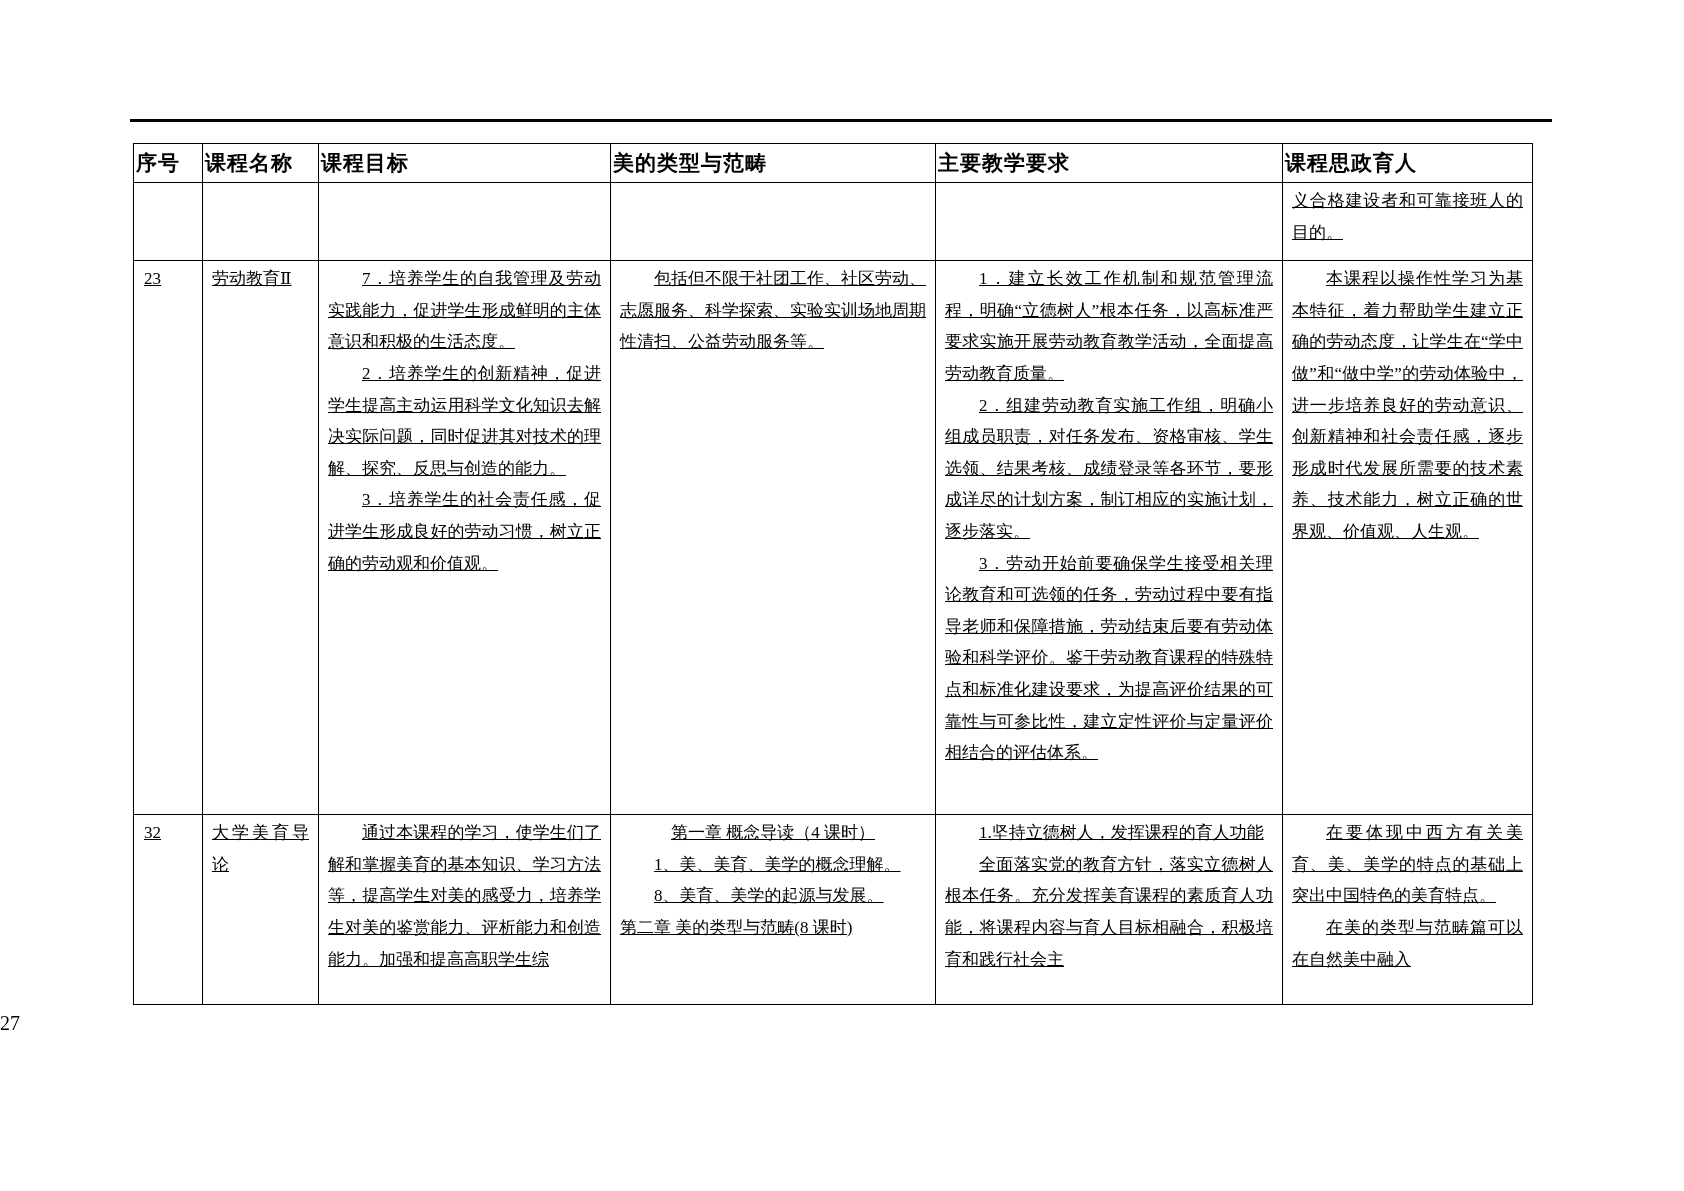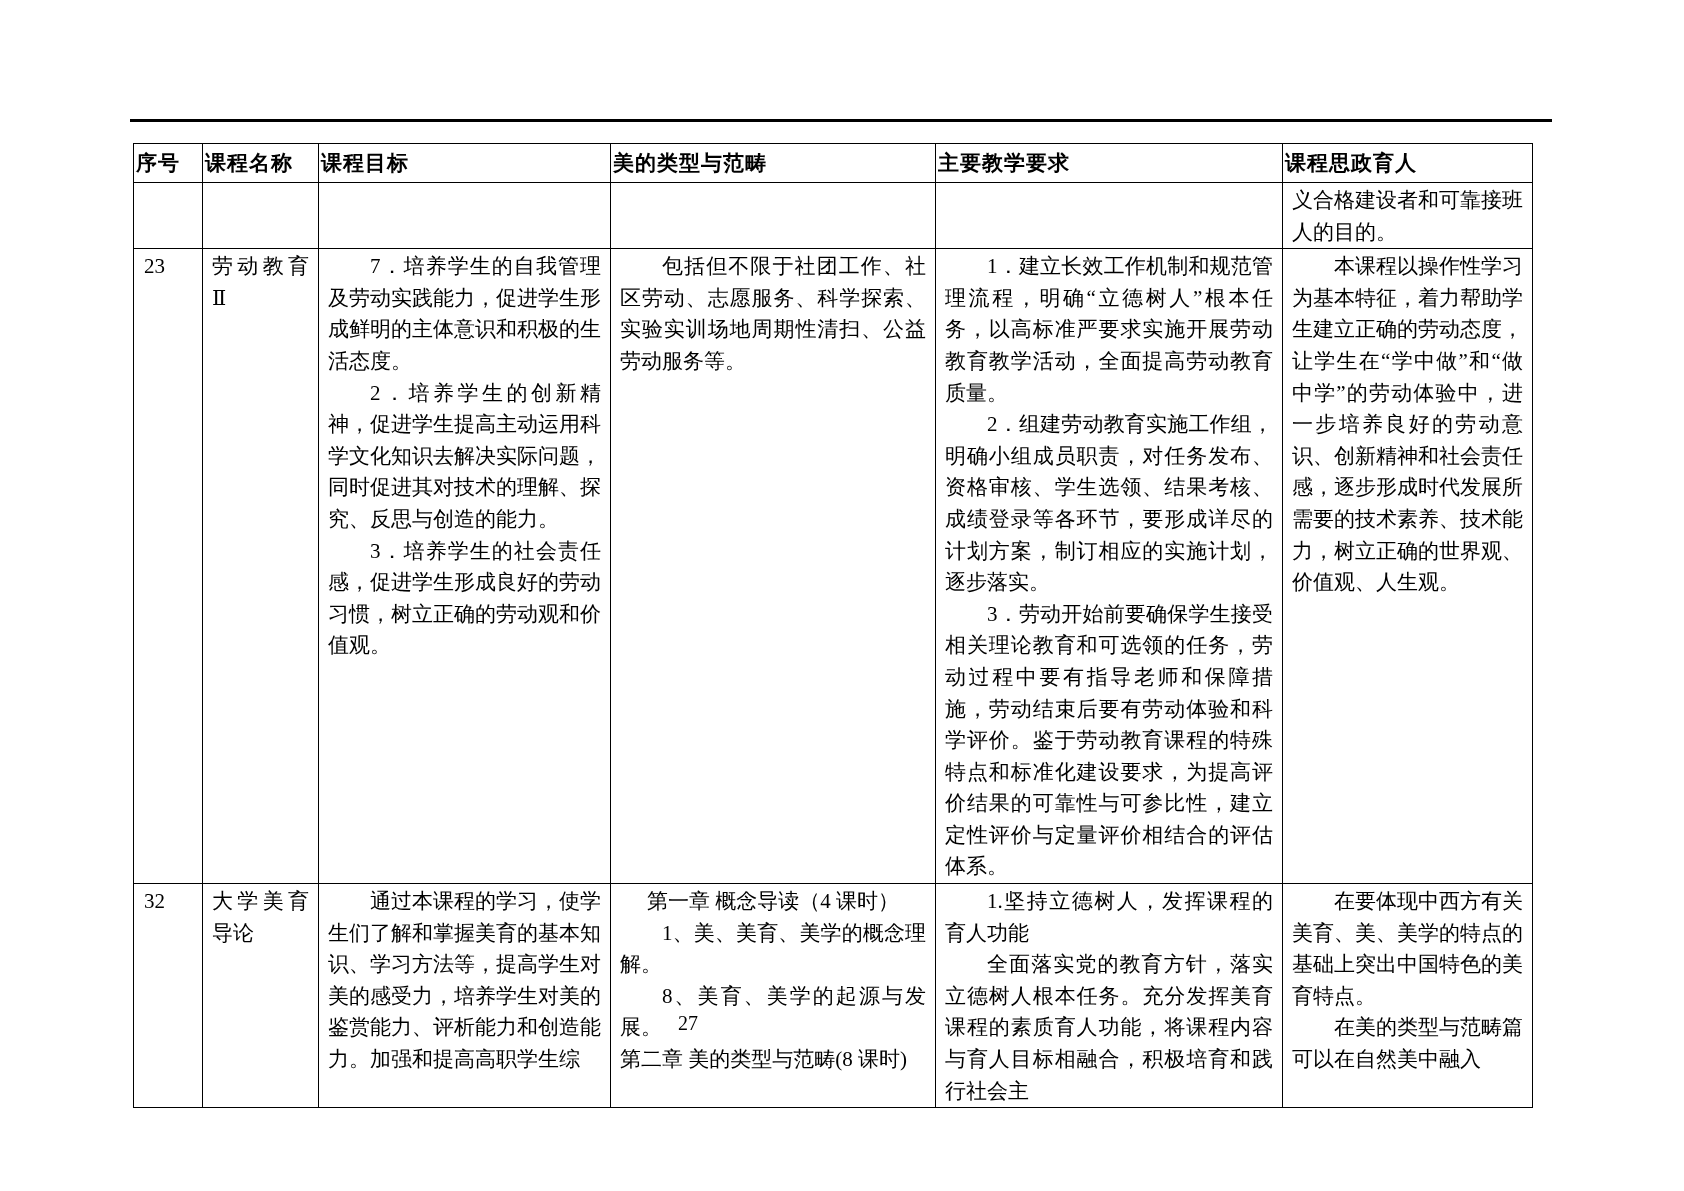--- a/index.html
+++ b/index.html
@@ -38,23 +38,24 @@
     font-family: "Liberation Sans", "DejaVu Sans", sans-serif;
     font-weight: bold;
     font-size: 21px;
     text-align: left;
     vertical-align: middle;
     height: 39px;
     padding: 0 2px;
     letter-spacing: 1px;
   }
   .course-table td {
-    font-size: 21px;
+    font-size: 17px;
     line-height: 31.6px;
-    padding: 2px 9px 0 9px;
+    padding: 2px 9px 12px 9px;
+    text-decoration: underline;
   }
   tr.row-cont  { height: 66px; }
   tr.row-23    { height: 554px; }
   tr.row-24    { height: 190px; }
   td p {
     margin: 0;
     text-align: justify;
     text-justify: inter-character;
   }
   p.indent { text-indent: 2em; }
@@ -63,21 +64,21 @@
   td.id-cell {
     padding-left: 10px;
     text-align: left;
   }
   td.name-cell p { text-align: justify; }
   .page-number {
     position: absolute;
     top: 1012px;
     left: 0;
     width: 1376px;
-    text-align: center;
+    text-align: left;
     font-size: 20px;
   }
 </style>
 </head>
 <body>
 
 <div class="page">
 
   <div class="top-rule"></div>
 

